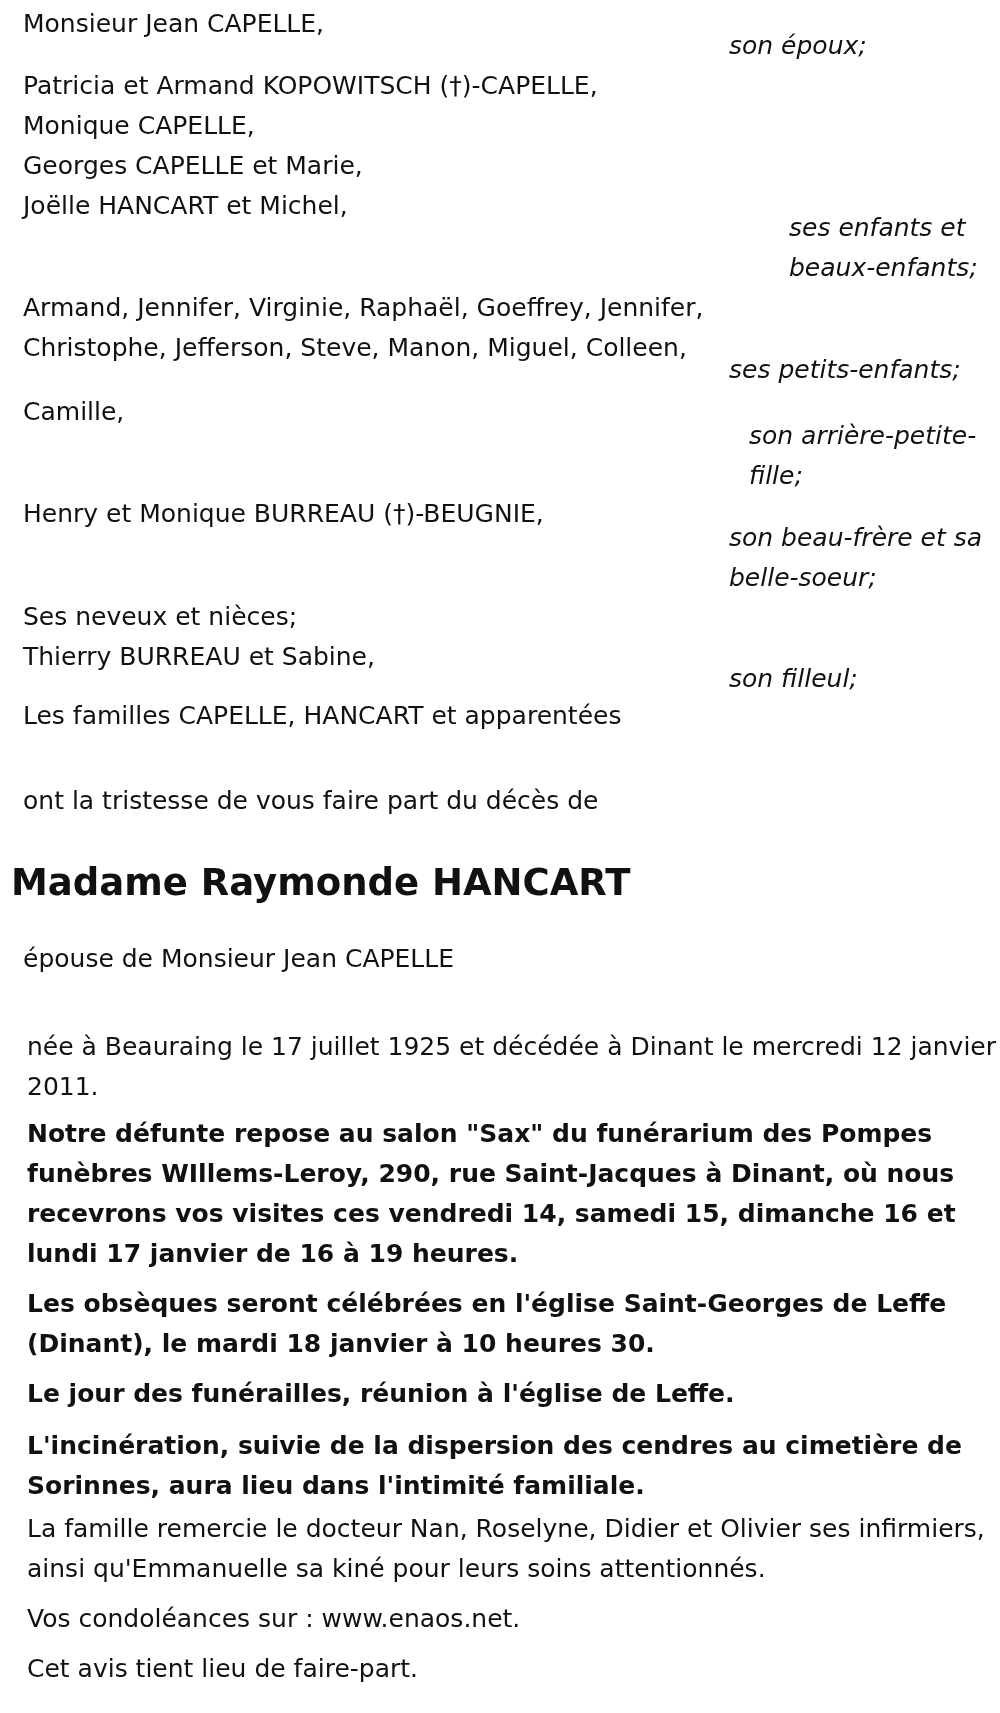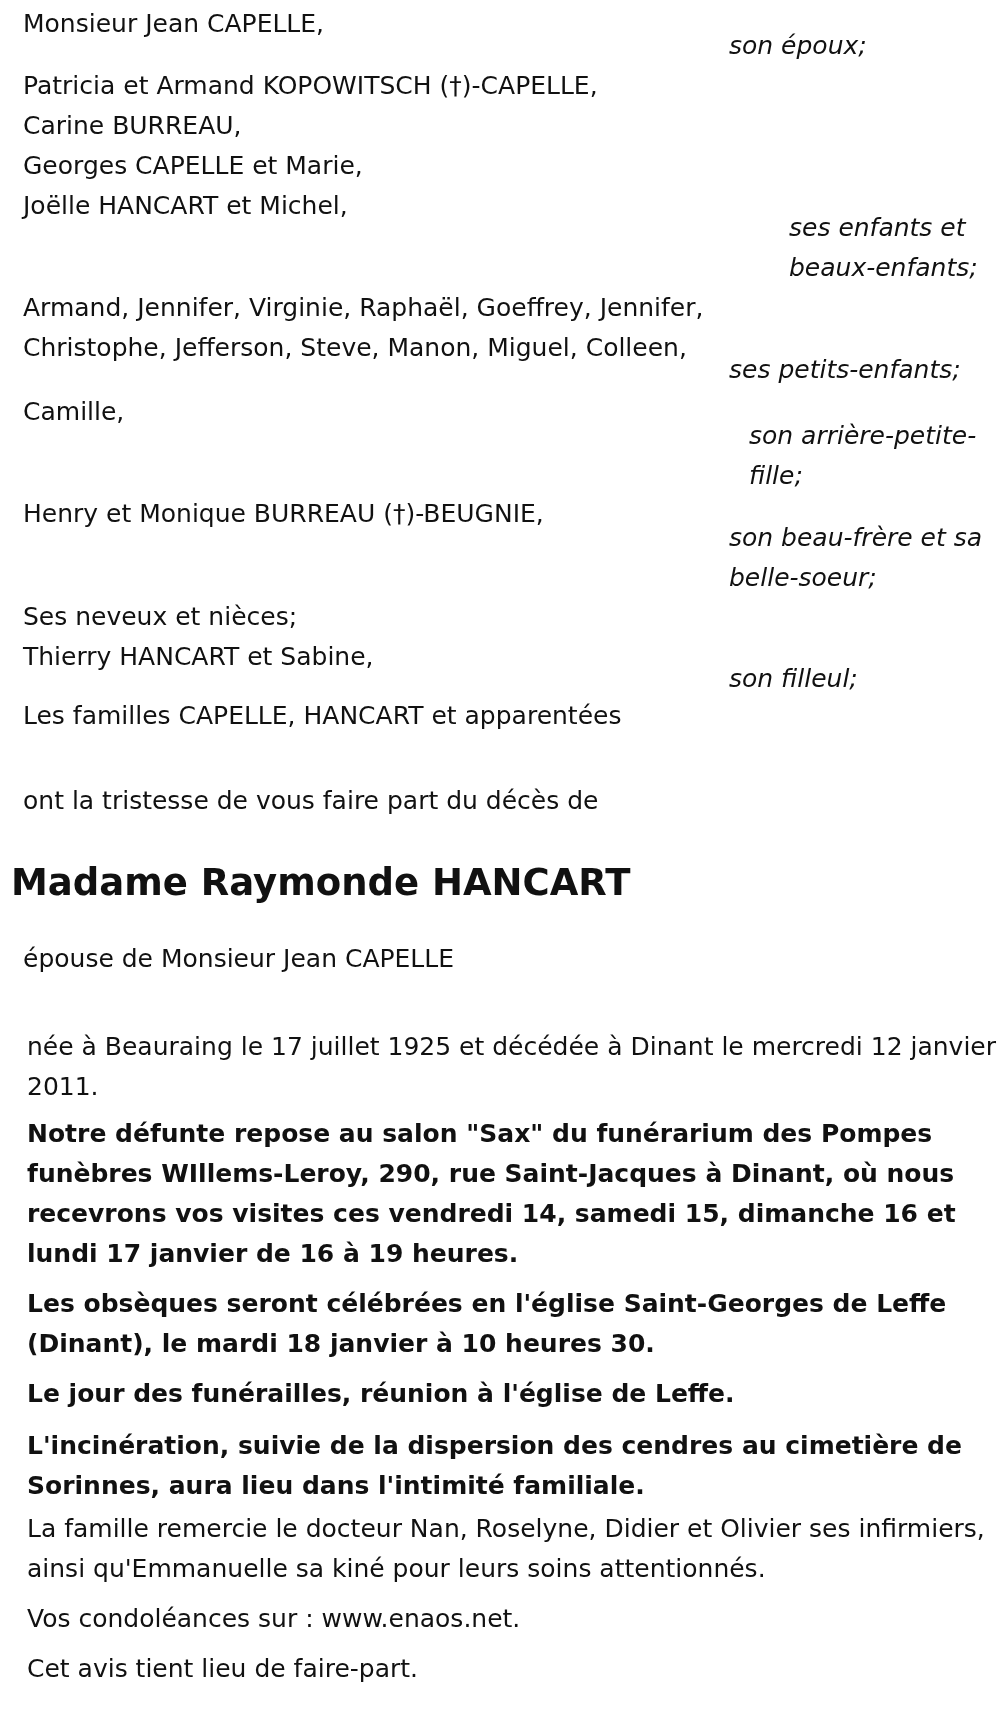--- a/index.html
+++ b/index.html
@@ -56,37 +56,37 @@
   </style>
 </head>
 <body>
 
 <div class="page">
 
   <div class="line" style="top:4px">Monsieur Jean CAPELLE,</div>
   <div class="rel" style="top:26px">son époux;</div>
 
   <div class="line" style="top:66px">Patricia et Armand KOPOWITSCH (†)-CAPELLE,</div>
-  <div class="line" style="top:106px">Carine BURREAU,</div>
+  <div class="line" style="top:106px">Monique CAPELLE,</div>
   <div class="line" style="top:146px">Georges CAPELLE et Marie,</div>
   <div class="line" style="top:186px">Joëlle HANCART et Michel,</div>
   <div class="rel" style="top:208px; width:200px">ses enfants et beaux-enfants;</div>
 
   <div class="line" style="top:288px">Armand, Jennifer, Virginie, Raphaël, Goeffrey, Jennifer,</div>
   <div class="line" style="top:328px">Christophe, Jefferson, Steve, Manon, Miguel, Colleen,</div>
   <div class="rel" style="top:350px">ses petits-enfants;</div>
 
   <div class="line" style="top:392px">Camille,</div>
   <div class="rel" style="top:416px; width:240px; word-break:break-word"><span>son arrière-petite-fille;</span></div>
 
   <div class="line" style="top:494px">Henry et Monique BURREAU (†)-BEUGNIE,</div>
   <div class="rel" style="top:518px">son beau-frère et sa belle-soeur;</div>
 
   <div class="line" style="top:597px">Ses neveux et nièces;</div>
-  <div class="line" style="top:637px">Thierry HANCART et Sabine,</div>
+  <div class="line" style="top:637px">Thierry BURREAU et Sabine,</div>
   <div class="rel" style="top:659px">son filleul;</div>
 
   <div class="line" style="top:696px">Les familles CAPELLE, HANCART et apparentées</div>
 
   <div class="line" style="top:781px">ont la tristesse de vous faire part du décès de</div>
 
   <div class="title" style="top:860px">Madame Raymonde HANCART</div>
 
   <div class="line" style="top:939px">épouse de Monsieur Jean CAPELLE</div>
 

